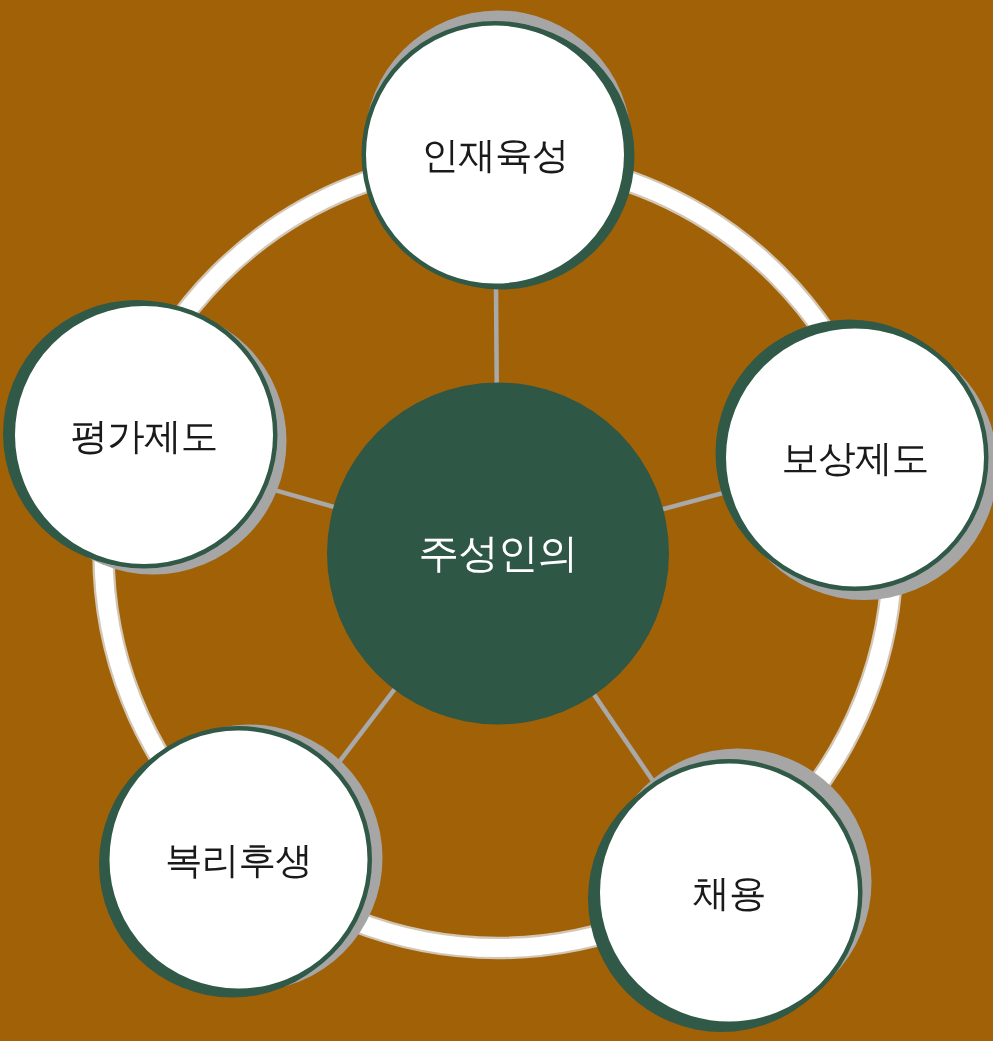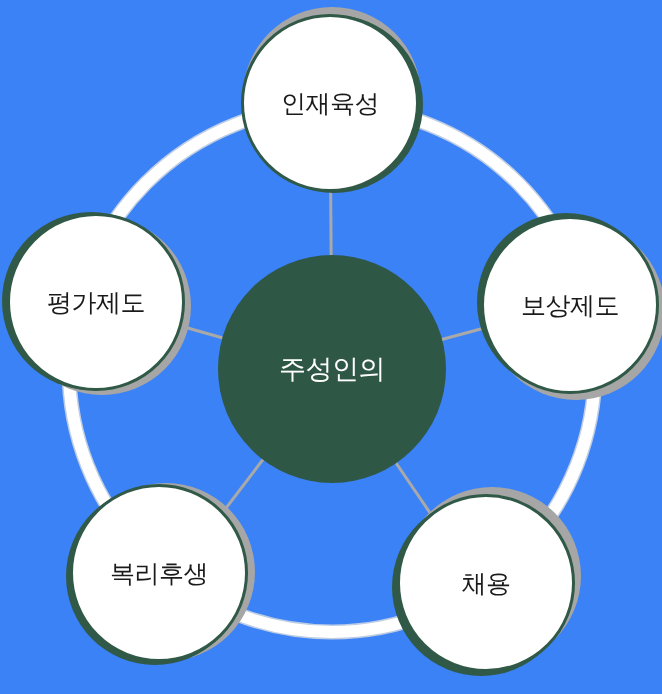--- a/index.html
+++ b/index.html
@@ -1,36 +1,36 @@
 <!DOCTYPE html>
 <html><head>
 <meta charset="utf-8">
 <style>
   html,body{margin:0;padding:0;background:#ffffff;}
   .stage{
     position:relative;width:662px;height:694px;overflow:hidden;
-    background:#3b82f6;
+    background:#a16207;
     font-family:"Liberation Sans","DejaVu Sans",sans-serif;
   }
   .orbit-svg{position:absolute;left:0;top:0;width:662px;height:694px;}
   .node{
     position:absolute;width:178px;height:178px;border-radius:50%;
     background:#ffffff;border:3px solid #315947;
     display:flex;align-items:center;justify-content:center;
     box-sizing:border-box;
   }
   .node span{
     font-size:25px;font-weight:500;color:#1a1a1a;letter-spacing:-0.5px;
   }
   
   .node-top          {left:241px;top:14px;  box-shadow:4px 1px 0 0 #315947, 2px -7px 0 0 #a6a6a6;}
   .node-right        {left:481px;top:216px; box-shadow:-4px -3px 0 0 #315947, 6px 6px 0 0 #a6a6a6;}
-  .node-left         {left:7px;  top:213px; box-shadow:-5px -1px 0 0 #315947, 6px 4px 0 0 #a6a6a6;}
+  .node-left         {left:7px;  top:201px; box-shadow:-5px -1px 0 0 #315947, 6px 4px 0 0 #a6a6a6;}
   .node-bottom-left  {left:70px; top:484px; box-shadow:-4px 3px 0 0 #315947, 7px -1px 0 0 #a6a6a6;}
-  .node-bottom-right {left:397px;top:494px; box-shadow:-5px 4px 0 0 #315947, 6px -7px 0 0 #a6a6a6;}
+  .node-bottom-right {left:397px;top:506px; box-shadow:-5px 4px 0 0 #315947, 6px -7px 0 0 #a6a6a6;}
   .center-circle{
     position:absolute;left:218px;top:255px;width:228px;height:228px;
     border-radius:50%;background:#2e5746;
     display:flex;flex-direction:column;align-items:center;justify-content:center;
     text-align:left;
   }
   .center-circle span{
     color:#ffffff;font-size:27px;font-weight:500;line-height:40px;letter-spacing:-0.5px;
   }
 </style>

